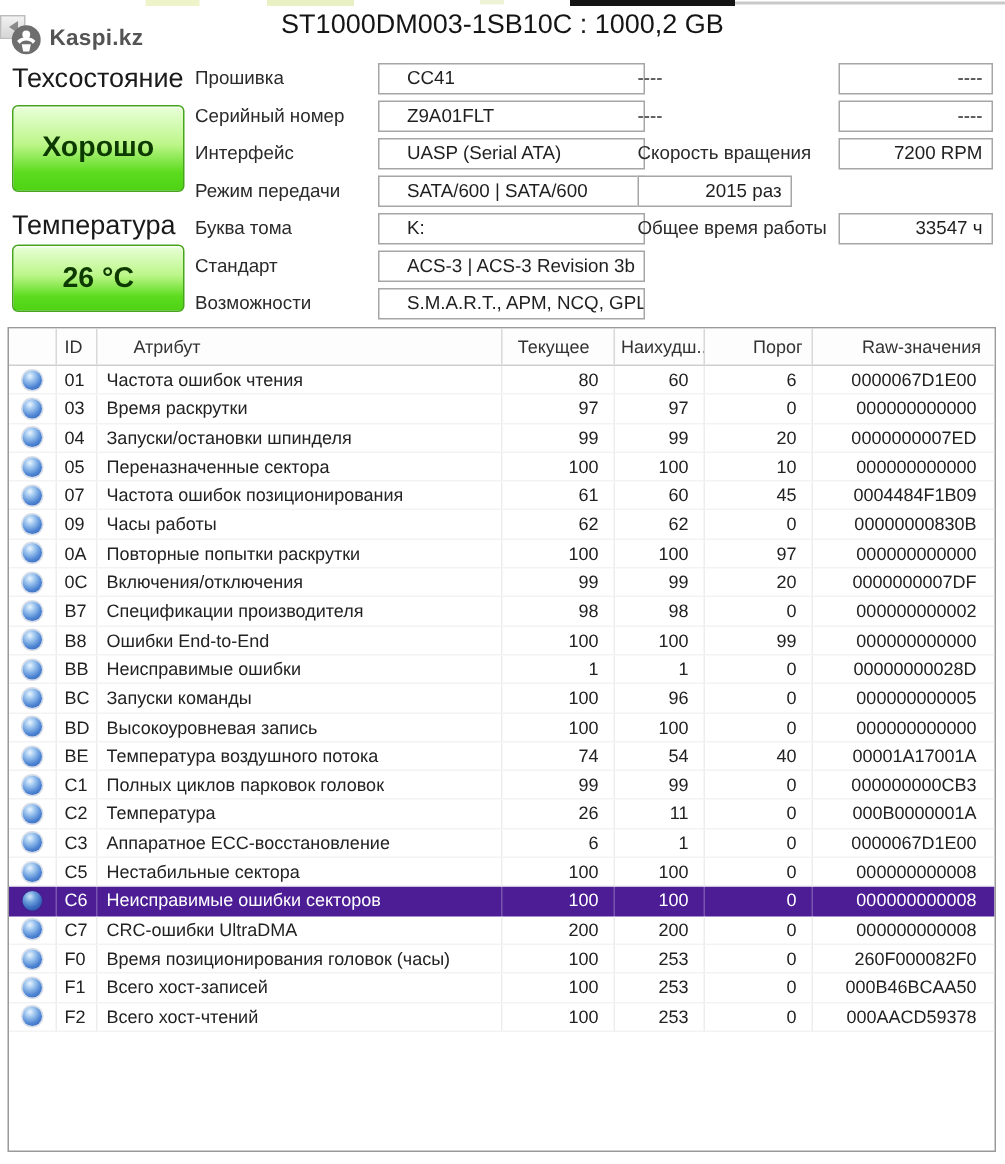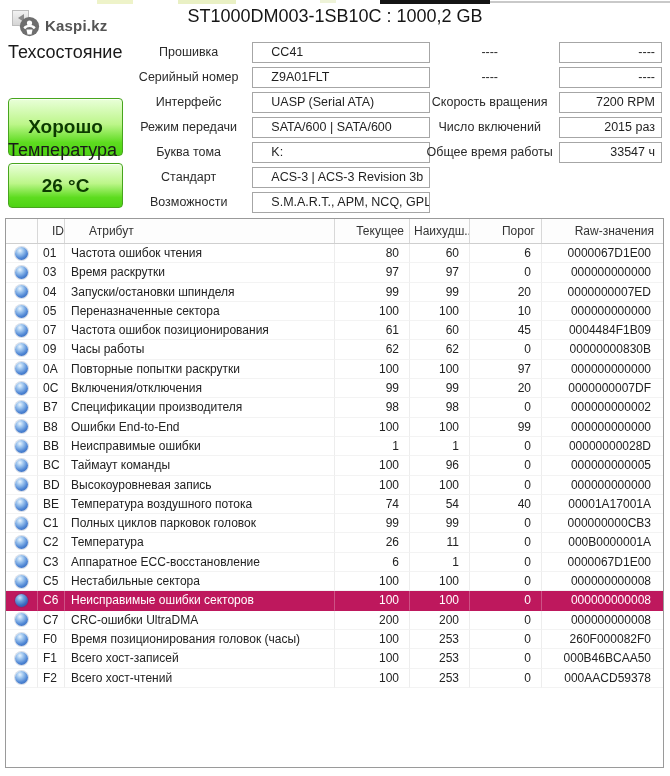--- a/index.html
+++ b/index.html
@@ -13,21 +13,21 @@
   
   .art{position:absolute;}
   .art-y1{left:97px;top:0;width:36px;height:4px;background:#eef3c9;}
   .art-y2{left:178px;top:0;width:58px;height:4px;background:#e9f0c4;}
   .art-y3{left:320px;top:0;width:16px;height:3px;background:#eef3d8;}
   .art-black{left:380px;top:0;width:110px;height:4px;background:#141414;}
   .art-gray{left:490px;top:1px;width:180px;height:2px;background:#c9c9c9;}
   .art-dot{left:7px;top:682px;width:9px;height:5px;background:#f0f2c8;}
 
   
-  .logo-row{position:absolute;left:12px;top:10px;width:120px;height:30px;text-align:right;}
+  .logo-row{position:absolute;left:0;top:10px;width:120px;height:30px;text-align:right;}
   .back-arrow{
     position:absolute;left:0;top:0;width:15px;height:14px;
     background:linear-gradient(to bottom,#f2f2f2,#d5d5d5);
     border:1px solid #bdbdbd;display:flex;align-items:center;justify-content:center;
   }
   .back-arrow:before{
     content:"";width:0;height:0;border-style:solid;
     border-width:4px 6px 4px 0;border-color:transparent #8a8a8a transparent transparent;
   }
   .kaspi-circle{position:absolute;left:7px;top:6px;width:21px;height:21px;}
@@ -39,36 +39,36 @@
   .lab-health{top:42px;}
   .lab-temp{top:140px;}
   .green-btn{
     position:absolute;left:8px;width:113px;border-radius:4px;
     border:1px solid #47a51d;
     background:linear-gradient(to bottom,#e9ffd9 0%,#bdf68a 45%,#5ddc1f 78%,#4ed314 100%);
     box-shadow:inset 0 1px 0 rgba(255,255,255,.75);
     display:flex;align-items:center;justify-content:center;
     font-weight:bold;color:#0c3a00;cursor:pointer;
   }
-  .btn-health{top:70px;height:56px;font-size:19px;margin-top:28px;}
+  .btn-health{top:70px;height:56px;font-size:19px;}
   .btn-temp{top:163px;height:43px;font-size:19px;}
 
   
   .app-title{
     position:absolute;left:130px;top:6px;width:410px;text-align:center;
     font-size:18px;color:#151515;white-space:nowrap;
   }
 
   
   .fields{position:absolute;top:42px;}
   #fields-left{left:130px;width:300px;}
   #fields-right{left:425px;width:237px;}
   .field-row{display:flex;margin-bottom:4px;height:21px;}
   .flabel{
-    font-size:12.5px;color:#2a2a2a;text-align:center;line-height:21px;
+    font-size:12.5px;color:#2a2a2a;text-align:left;line-height:21px;
     white-space:nowrap;
   }
   #fields-left .flabel{width:125px;margin-right:5px;}
   #fields-right .flabel{width:130px;margin-right:5px;}
   .fbox{
     height:19px;border:1px solid #a6a6a6;background:#fff;
     font-size:12.5px;line-height:19px;color:#1f1f1f;white-space:nowrap;overflow:hidden;
   }
   #fields-left .fbox{width:168px;padding-left:18px;}
   #fields-right .fbox{width:95px;padding-right:6px;text-align:right;}
@@ -89,32 +89,32 @@
   .trow .cell{
     font-size:12px;color:#222;line-height:19px;border-right:1px solid #ededed;
     border-bottom:1px solid #f3f3f3;white-space:nowrap;overflow:hidden;box-sizing:border-box;
   }
   .trow .cell:last-child{border-right:none;}
   .c-ind{display:flex;align-items:center;justify-content:center;}
   .c-id{padding-left:5px;}
   .c-attr{padding-left:6px;}
   .c-num{text-align:right;padding-right:10px;}
   .c-raw{text-align:right;padding-right:12px;}
-  .h-id{padding-left:5px;text-align:right;}
+  .h-id{padding-left:5px;}
   .h-attr{padding-left:6px;margin-left:18px;}
-  .h-cur{text-align:right;padding-right:5px;}
+  .h-cur{text-align:right;padding-right:16px;}
   .h-worst{padding-left:4px;}
   .h-thresh{text-align:right;padding-right:6px;}
   .h-raw{text-align:right;padding-right:9px;}
   .sphere{
     width:13px;height:13px;border-radius:50%;
     background:radial-gradient(circle at 38% 28%,#eaf5ff 0%,#9cc4ee 28%,#4f86d4 62%,#2c5cb0 100%);
     box-shadow:0 0 0 1px rgba(30,60,120,.18);
   }
-  .trow.selected{background:#be185d;}
+  .trow.selected{background:#4c1d95;}
   .trow.selected .cell{color:#fff;border-right-color:rgba(255,255,255,.25);border-bottom-color:transparent;}
   .trow.selected .sphere{
     background:radial-gradient(circle at 38% 28%,#cfe4fa 0%,#6fa3dd 30%,#3a6cc0 62%,#1e4globe 100%);
     background:radial-gradient(circle at 38% 28%,#cfe4fa 0%,#6fa3dd 30%,#3a6cc0 62%,#1e4a9e 100%);
   }
 </style>
 </head>
 <body>
 
 <div class="art art-y1"></div>
@@ -189,21 +189,20 @@
     <div class="flabel">----</div>
     <div class="fbox">----</div>
   </div>
 
   <div class="field-row">
     <div class="flabel">Скорость вращения</div>
     <div class="fbox">7200 RPM</div>
   </div>
 
   <div class="field-row">
-    <div class="flabel">Число включений</div>
     <div class="fbox">2015 раз</div>
   </div>
 
   <div class="field-row">
     <div class="flabel">Общее время работы</div>
     <div class="fbox">33547 ч</div>
   </div>
 </div>
 
 <div class="smart-table">
@@ -347,21 +346,21 @@
     <div class="cell c-num">1</div>
     <div class="cell c-num">0</div>
     <div class="cell c-raw">00000000028D</div>
   </div>
 
   <div class="tgrid trow">
     <div class="cell c-ind">
           <span class="sphere"></span>
         </div>
     <div class="cell c-id">BC</div>
-    <div class="cell c-attr">Таймаут команды</div>
+    <div class="cell c-attr">Запуски команды</div>
     <div class="cell c-num">100</div>
     <div class="cell c-num">96</div>
     <div class="cell c-num">0</div>
     <div class="cell c-raw">000000000005</div>
   </div>
 
   <div class="tgrid trow">
     <div class="cell c-ind">
           <span class="sphere"></span>
         </div>

